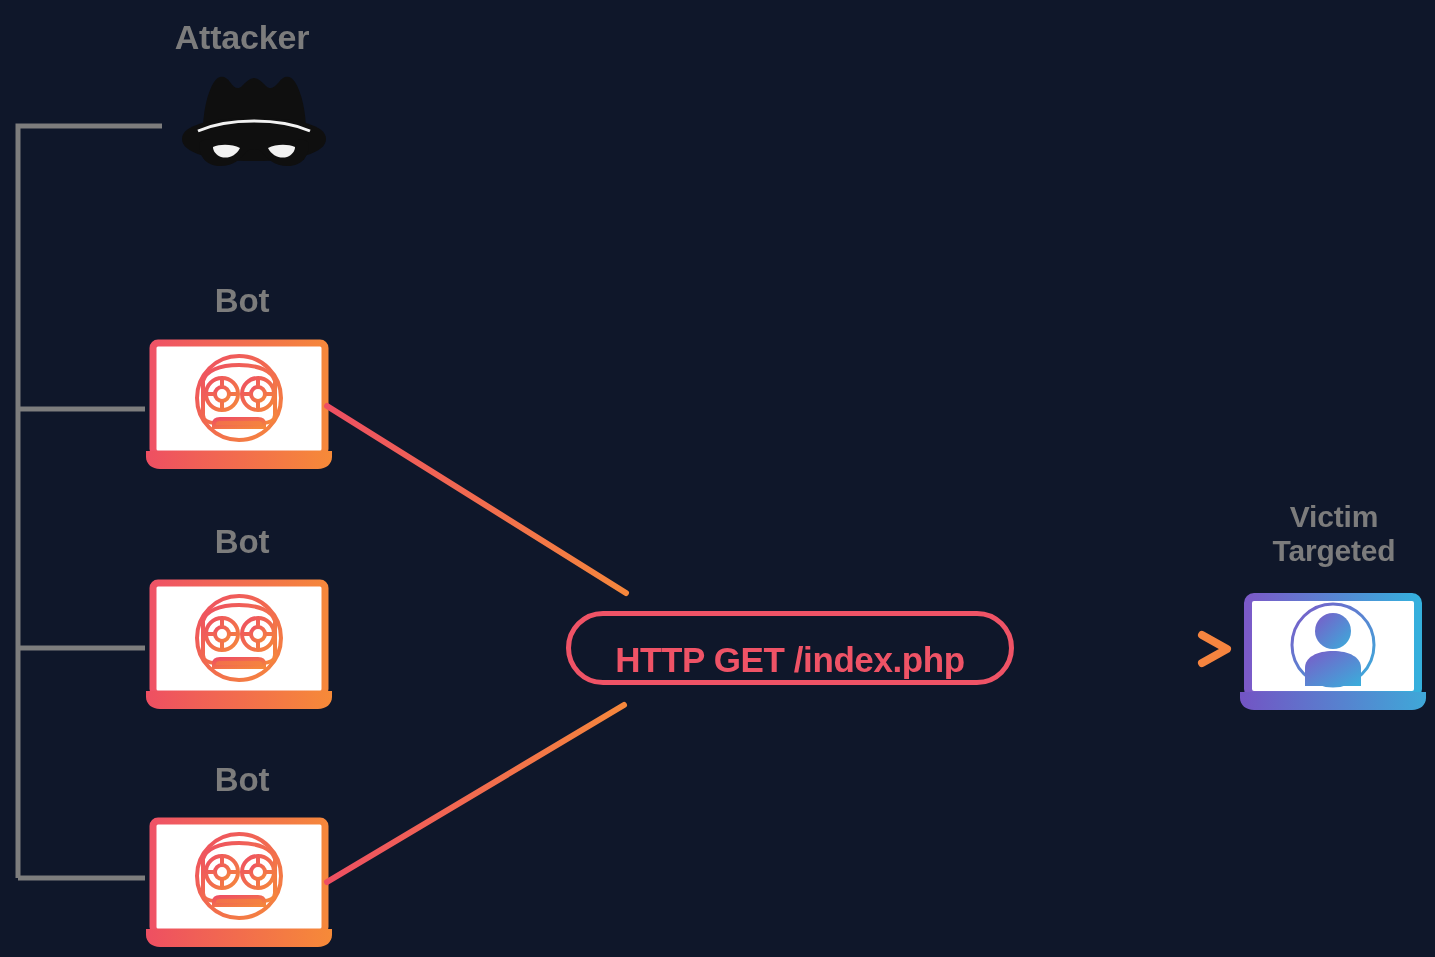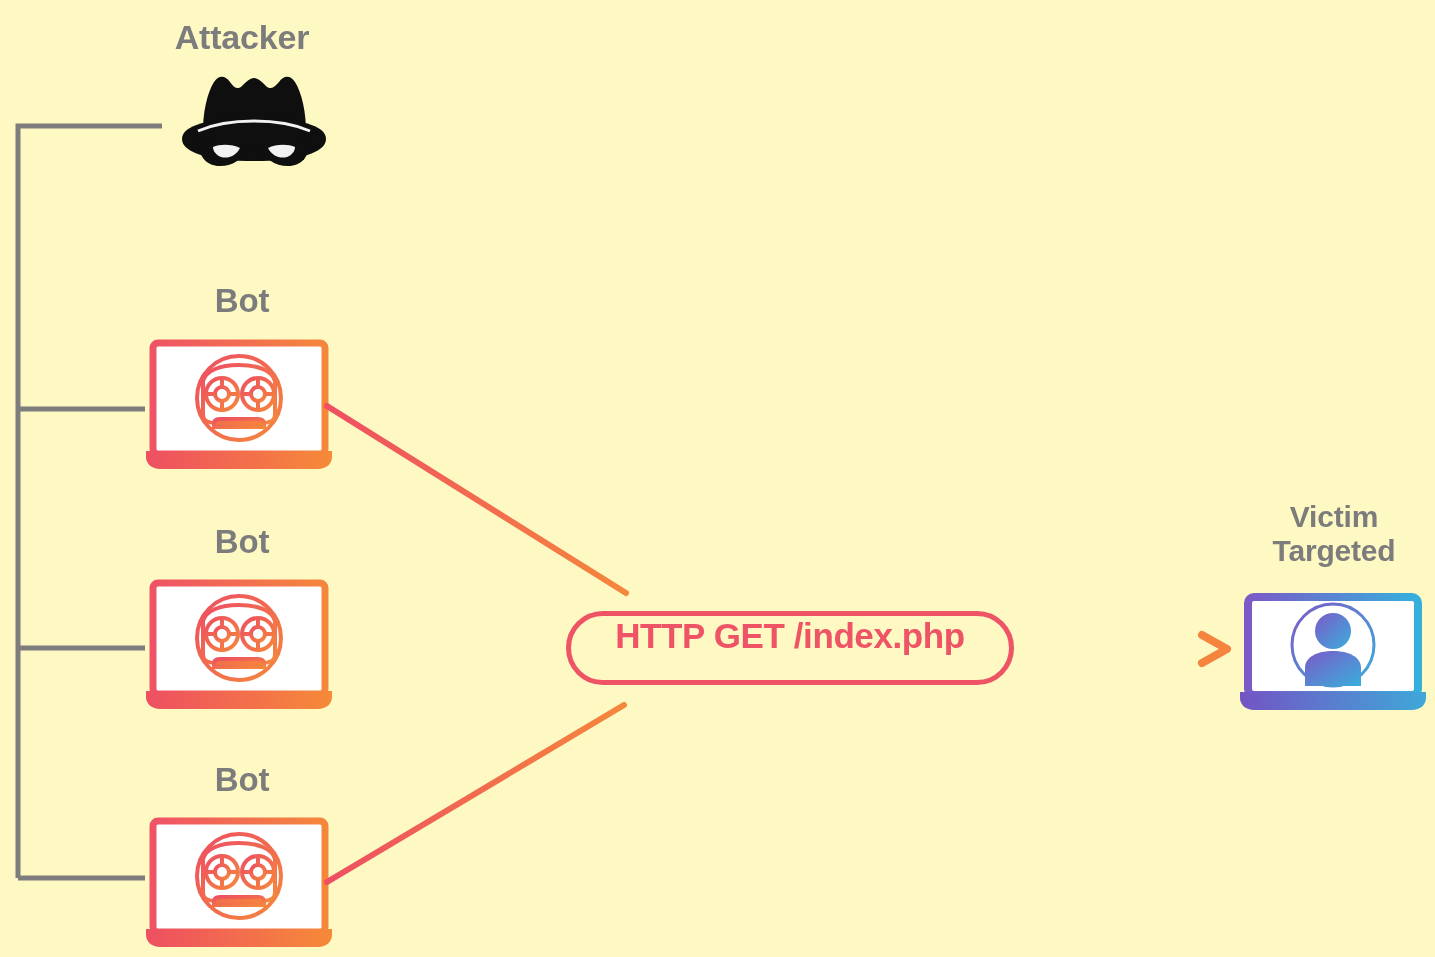--- a/index.html
+++ b/index.html
@@ -8,21 +8,21 @@
     padding: 0;
     background: #f2f2f2;
   }
   body {
     font-family: "Liberation Sans", "DejaVu Sans", sans-serif;
   }
   #stage {
     position: relative;
     width: 1435px;
     height: 957px;
-    background: #fef9c3;
+    background: #0f172a;
     overflow: hidden;
   }
   .svg-layer {
     position: absolute;
     left: 0;
     top: 0;
     width: 1435px;
     height: 957px;
   }
   .node-label {
@@ -52,21 +52,21 @@
   .pill {
     position: absolute;
     left: 566px;
     top: 611px;
     width: 448px;
     height: 74px;
     box-sizing: border-box;
     border: 5px solid #ef5366;
     border-radius: 37px;
     display: flex;
-    align-items: flex-start;
+    align-items: flex-end;
     justify-content: center;
     background: transparent;
   }
   .pill-text {
     color: #ef5366;
     font-size: 35px;
     font-weight: bold;
     letter-spacing: -0.4px;
     white-space: nowrap;
   }

